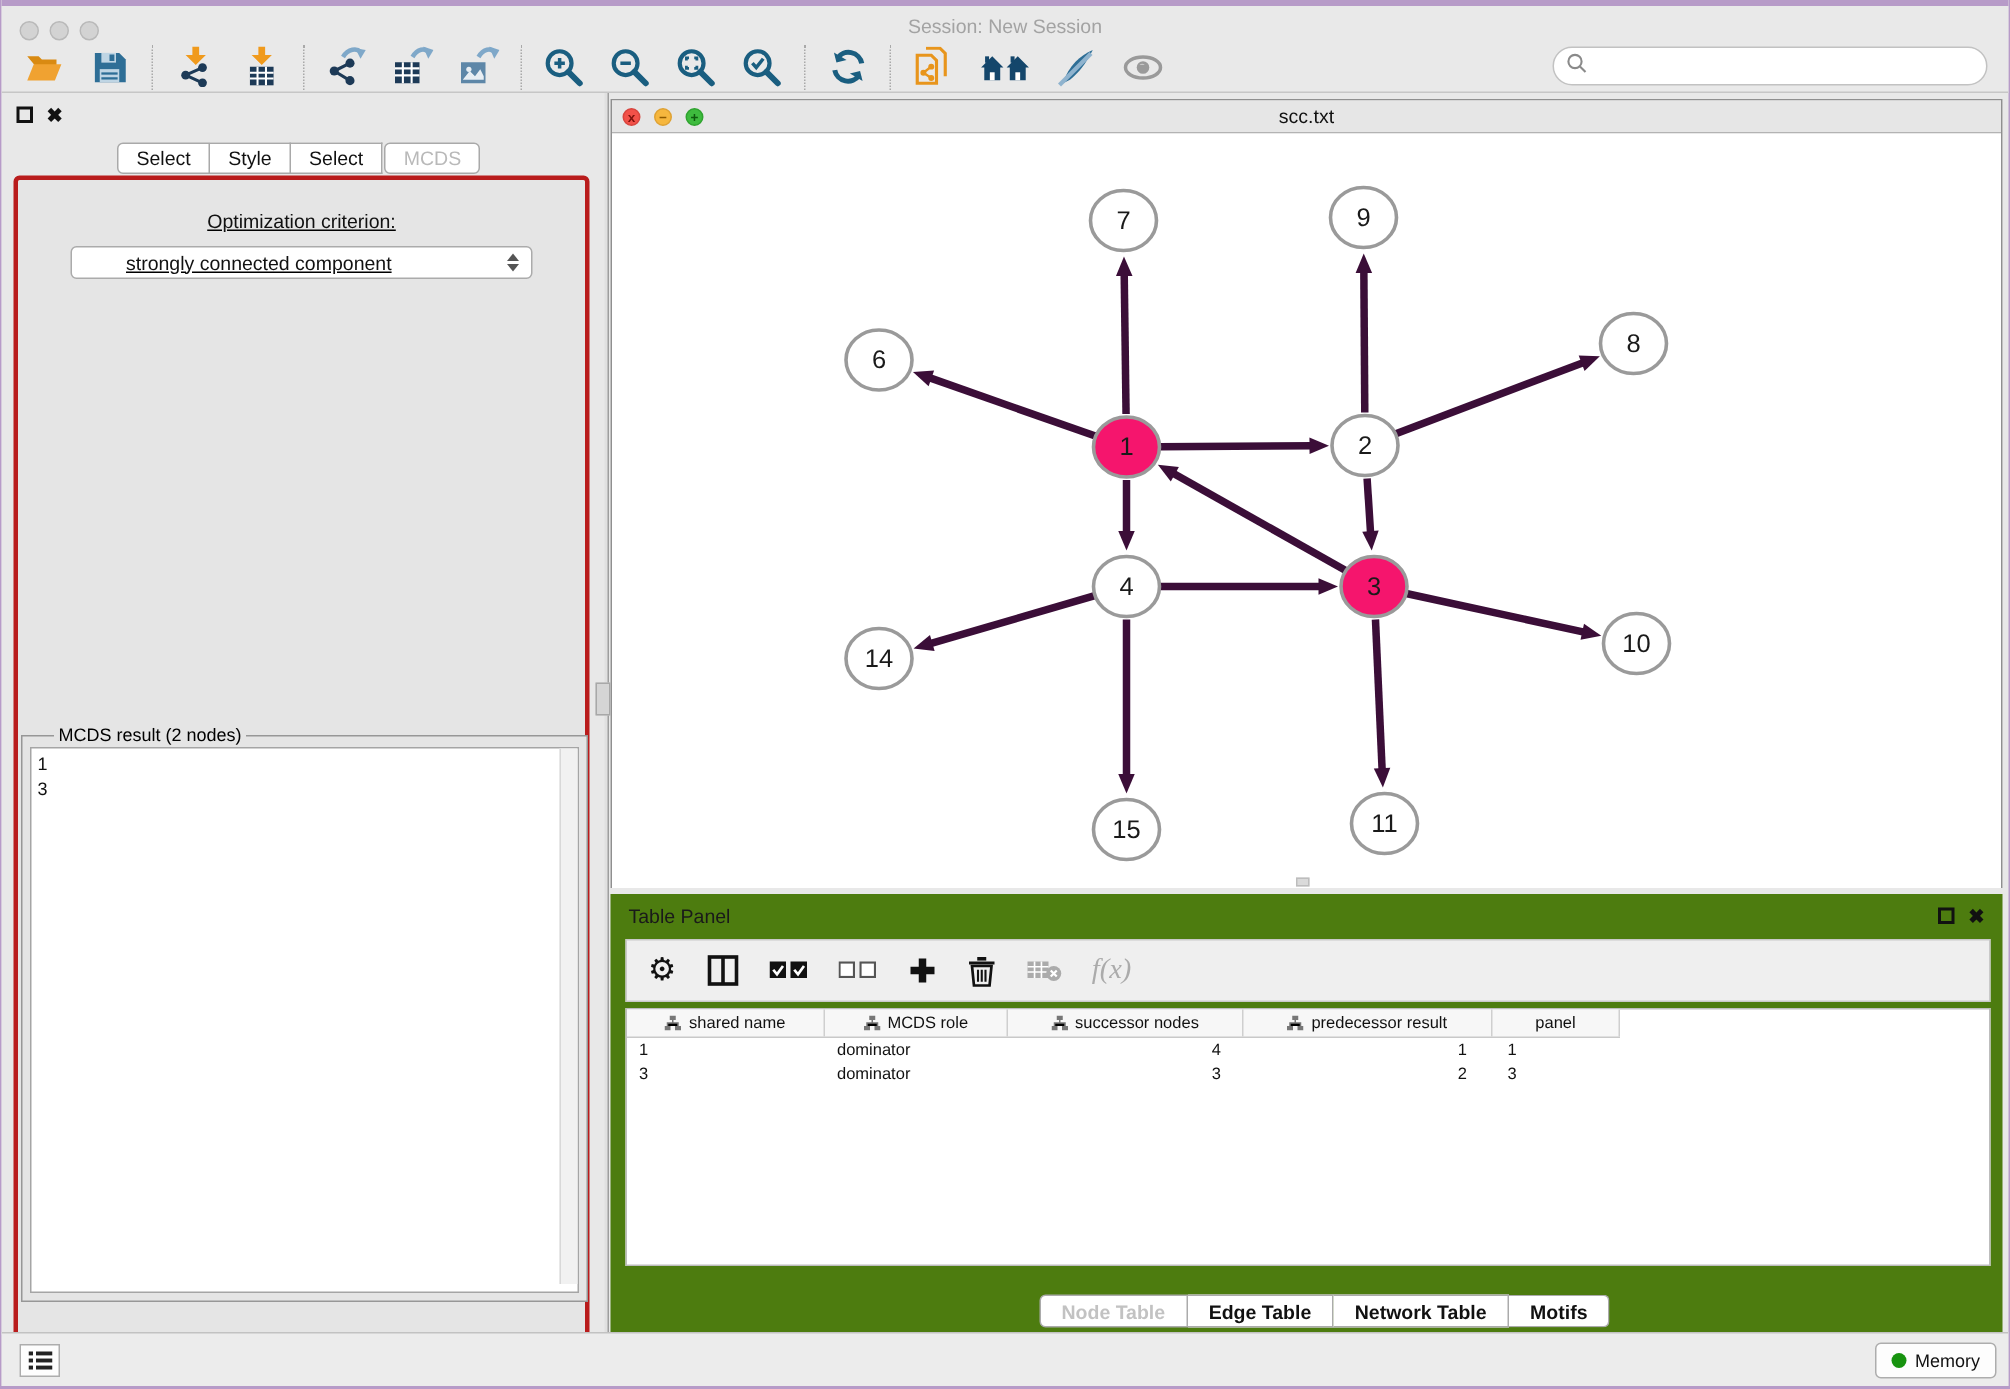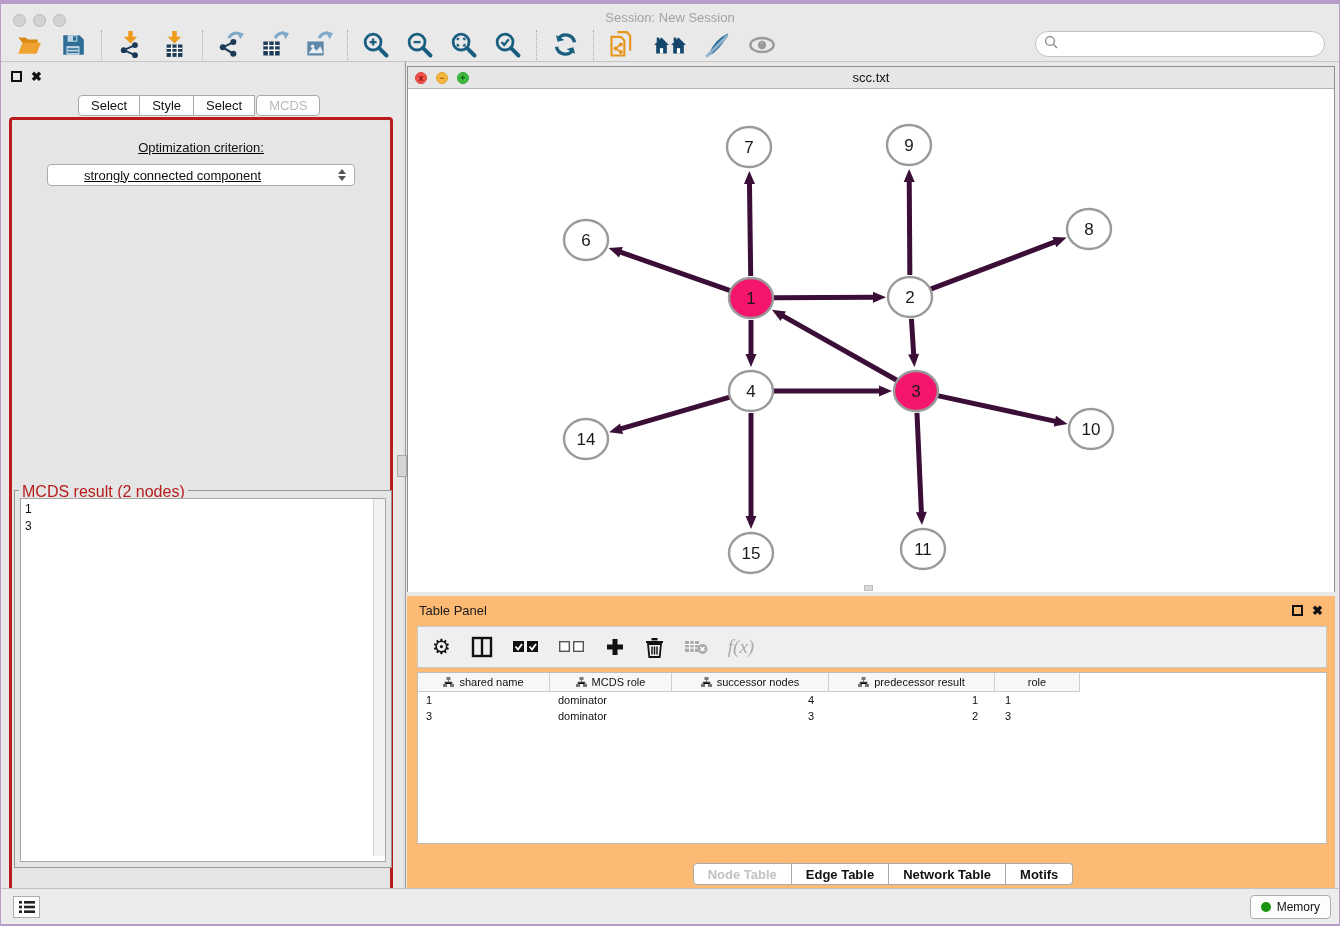--- a/index.html
+++ b/index.html
@@ -48,21 +48,21 @@
            display:flex; align-items:center; padding:0 8px; font-size:13px; color:#111; }
   .combo .combo-text { flex:1;margin-left:28px; }
   .stepper { display:flex; flex-direction:column; gap:2px; align-items:center; }
   .stepper .up { width:0; height:0; border-left:4px solid transparent; border-right:4px solid transparent; border-bottom:5px solid #555; }
   .stepper .dn { width:0; height:0; border-left:4px solid transparent; border-right:4px solid transparent; border-top:5px solid #555; }
   .cp-buttons { display:flex; justify-content:center; gap:14px; margin-top:12px; }
   .btn { height:22px; background:#FFF; border:1px solid #ABABAB; border-radius:4px; font-size:13px; color:#111;
          padding:0 16px; display:flex; align-items:center; }
   .result-box { position:absolute; left:2px; top:370px; width:378px; height:378px;
                 border:1px solid #979797; background:#E5E5E5; }
-  .result-legend { position:absolute; left:4px; top:-8px; background:#E5E5E5; font-size:16px; color:#b91c1c; padding:0 3px; }
+  .result-legend { position:absolute; left:21px; top:-8px; background:#E5E5E5; font-size:12px; color:#000000; padding:0 3px; }
   .result-text { position:absolute; left:5px; top:7px; right:5px; bottom:5px; background:#FFF;
                  border:1px solid #A5A5A5; font-size:12px; color:#111; line-height:17px; padding:2px 4px;
                  font-family:"Liberation Sans", sans-serif; }
   .result-scroll { position:absolute; right:0; top:0; width:12px; height:100%; background:#F1F1F1; border-left:1px solid #D8D8D8; }
 
   .v-divider { position:absolute; left:402px; top:62px; width:3px; height:828px; background:#E0E0E0; border-right:1px solid #9E9E9E; }
   .v-handle { position:absolute; left:396px; top:455px; width:10px; height:22px; background:#D5D5D5; border:1px solid #A8A8A8; }
 
   
   .net-window { position:absolute; left:406px; top:66px; width:928px; height:526px; background:#FFF;
@@ -71,21 +71,21 @@
   .net-title { position:absolute; width:100%; text-align:center; top:3px; font-size:13px; color:#111; }
   .tl { position:absolute; top:5px; width:12px; height:12px; border-radius:50%; font-size:9px; font-weight:bold;
         display:flex; align-items:center; justify-content:center; }
   .tl.red { left:7px; background:#F25149; border:1px solid #D8453E; color:#7E120D; }
   .tl.yellow { left:28px; background:#F6B73E; border:1px solid #DFA234; color:#8F5B00; }
   .tl.green { left:49px; background:#3EBB3E; border:1px solid #2FA32F; color:#0E5B0E; }
   .net-canvas { position:absolute; left:0; top:22px; width:926px; height:503px; background:#FFF; }
   .canvas-handle { position:absolute; left:456px; bottom:1px; width:9px; height:6px; background:#DADADA; border:1px solid #BDBDBD; }
 
   
-  .table-panel { position:absolute; left:406px; top:596px; width:928px; height:292px; background:#fdba74; }
+  .table-panel { position:absolute; left:406px; top:596px; width:928px; height:292px; background:#4d7c0f; }
   .tp-toolbar { position:absolute; left:10px; top:30px; width:910px; height:42px; background:#EFEFEF;
                 border:1px solid #C9C9C9; display:flex; align-items:center; gap:20px; padding:0 14px; }
   .tp-icon { display:flex; align-items:center; justify-content:center; height:28px; }
   .gear-glyph { font-size:21px; color:#111; line-height:24px; }
   .fx-glyph { font-family:"Liberation Serif", serif; font-style:italic; font-size:19px; color:#ABABAB; }
   .tp-table { position:absolute; left:10px; top:76px; width:910px; height:172px; background:#FFF; border:1px solid #BDBDBD; }
   .tp-header { display:flex; height:19px; border-bottom:1px solid #C9C9C9; background:#F7F7F7; width:662px; }
   .th { display:flex; align-items:center; justify-content:center; gap:5px; font-size:11px; color:#111;
         border-right:1px solid #CFCFCF; }
   .th svg { flex:none; }
@@ -464,21 +464,21 @@
       <span class="th c3">
         <svg width="11" height="10" viewBox="0 0 11 10">
             <rect x="3.5" y="0" width="4" height="3" fill="#777"></rect>
             <path d="M5.5 3v2M2 7V5h7v2" stroke="#777" stroke-width="1"></path>
             <rect x="0" y="7" width="4" height="3" fill="#777"></rect>
             <rect x="7" y="7" width="4" height="3" fill="#777"></rect>
           </svg>
         <span>predecessor result</span>
       </span>
       <span class="th c4">
-        <span>role</span>
+        <span>panel</span>
       </span>
     </div>
     <div class="tp-row">
       <span class="td c0">1</span>
       <span class="td c1">dominator</span>
       <span class="td c2">4</span>
       <span class="td c3">1</span>
       <span class="td c4">1</span>
     </div>
     <div class="tp-row">

